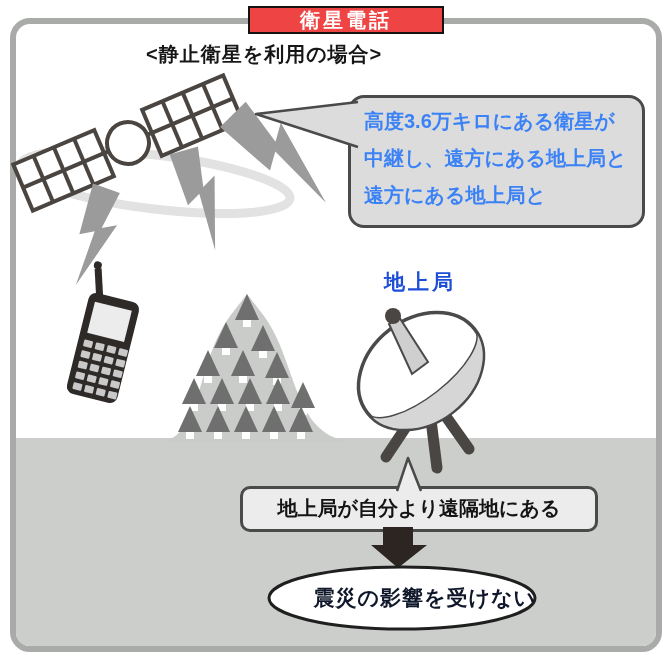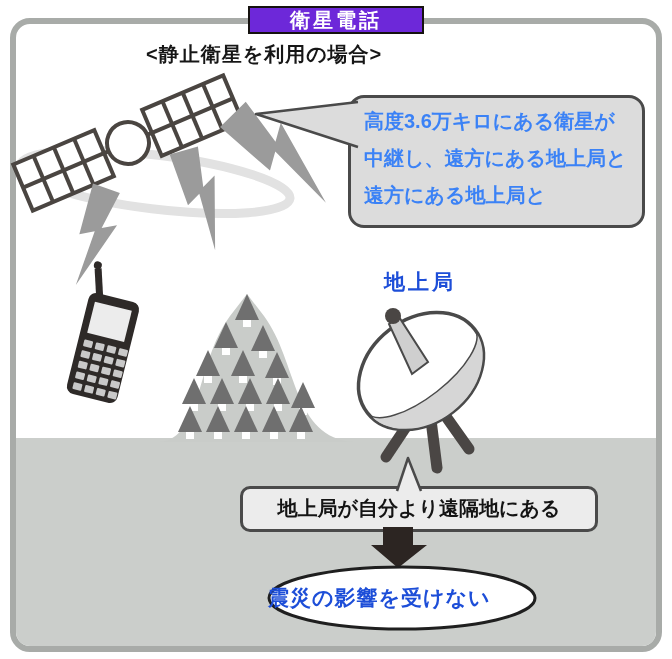--- a/index.html
+++ b/index.html
@@ -16,35 +16,35 @@
           box-sizing:border-box;background:#dcdcdc;border:3px solid #4a4a4a;
           border-radius:16px;z-index:1;}
   .callout-box{position:absolute;left:240px;top:486px;width:358px;height:46px;
           box-sizing:border-box;background:#ececec;border:3px solid #4a4a4a;
           border-radius:10px;z-index:1;}
 
   
   #art{position:absolute;left:0;top:0;z-index:5;pointer-events:none;}
 
   
-  .title-box{position:absolute;left:248px;top:6px;width:176px;height:28px;
-          box-sizing:border-box;background:#6d28d9;border:2px solid #15120f;
+  .title-box{position:absolute;left:248px;top:6px;width:196px;height:28px;
+          box-sizing:border-box;background:#ef4444;border:2px solid #15120f;
           color:#ffffff;font-size:20px;font-weight:bold;letter-spacing:3px;
           text-align:center;line-height:25px;z-index:10;}
   .subtitle{position:absolute;left:146px;top:41px;width:300px;
           color:#161616;font-size:20px;font-weight:bold;letter-spacing:1px;z-index:10;}
   .bubble-text{position:absolute;left:364px;top:103px;width:270px;
           color:#3b82f6;font-size:20px;font-weight:bold;line-height:37px;z-index:10;}
   .gs-label{position:absolute;left:384px;top:268px;color:#1d4ed8;font-size:21px;
           font-weight:bold;letter-spacing:3px;z-index:10;}
   .callout-text{position:absolute;left:240px;top:486px;width:358px;height:46px;
           text-align:center;line-height:44px;color:#141414;font-size:20px;
           font-weight:bold;z-index:10;border-radius:20px;}
   .conclusion-text{position:absolute;left:268px;top:584px;width:268px;
-          text-align:left;color:#1d4ed8;font-size:21px;font-weight:bold;
+          text-align:right;color:#0f172a;font-size:21px;font-weight:bold;
           letter-spacing:1px;z-index:10;}
 </style>
 </head>
 <body>
 
 <div id="canvas">
 
   <div class="frame">
     <div class="ground"></div>
   </div>

